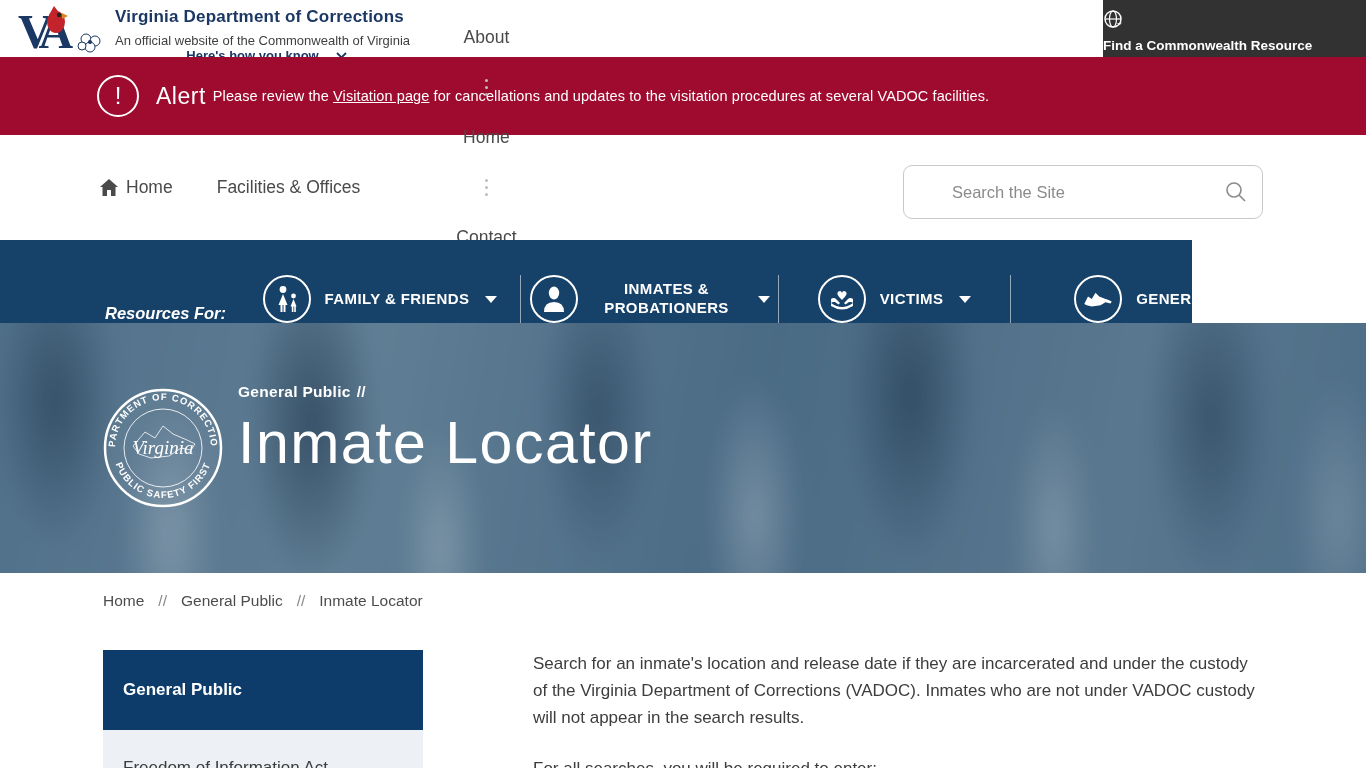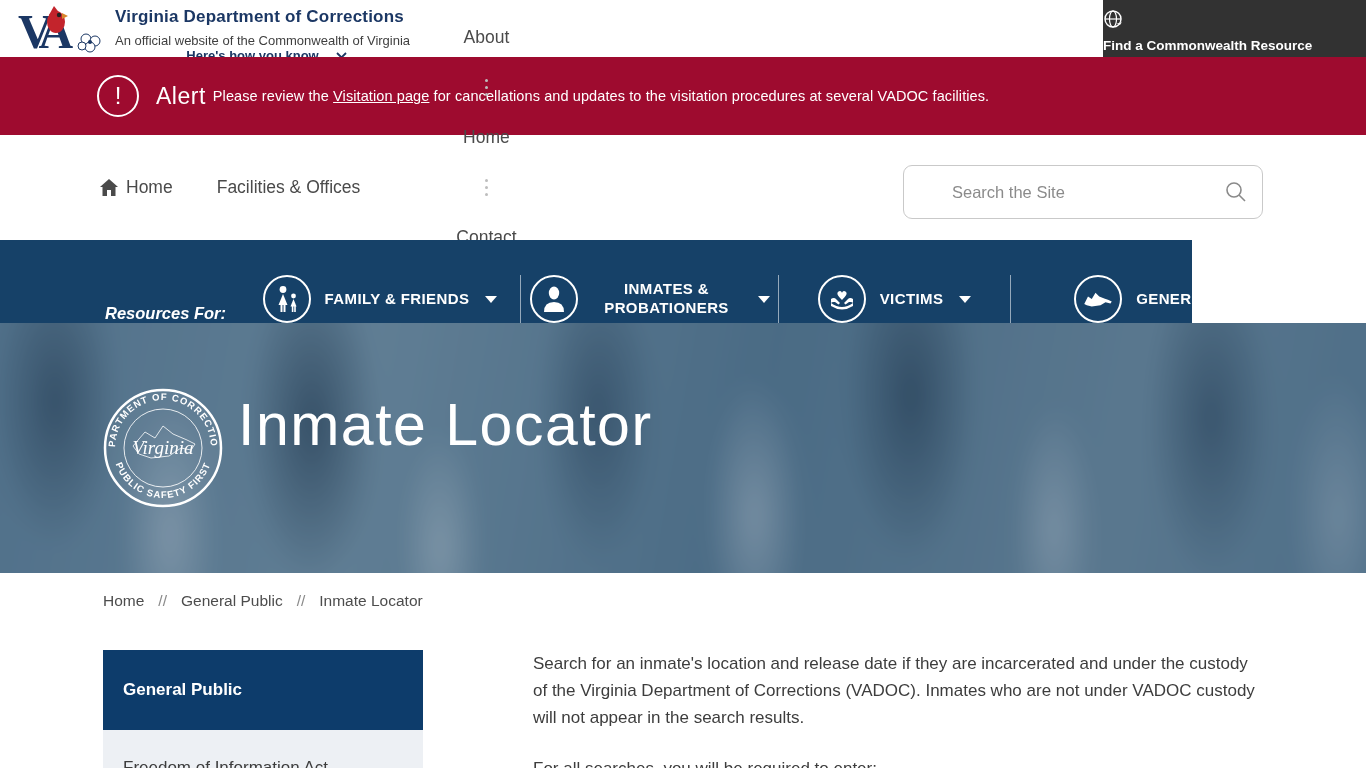--- a/index.html
+++ b/index.html
@@ -265,20 +265,23 @@
           <textPath href="#arcTop" startOffset="50%" text-anchor="middle">DEPARTMENT OF CORRECTIONS</textPath>
         </text>
         <text font-size="9.5" font-weight="bold" fill="#fff" letter-spacing="1">
           <textPath href="#arcBot" startOffset="50%" text-anchor="middle">PUBLIC SAFETY FIRST</textPath>
         </text>
         <polygon points="30,58 42,44 52,50 60,38 70,46 84,52 92,56 88,62 78,60 66,68 48,70 36,66" fill="none" stroke="rgba(255,255,255,0.8)" stroke-width="1"></polygon>
         <text x="60" y="66" text-anchor="middle" font-size="19" font-style="italic" font-family="Liberation Serif, serif" fill="#fff">Virginia</text>
       </svg>
     </div>
     <div class="hero-text">
+      <div class="hero-eyebrow">
+        <span>General Public</span><span class="sep">//</span>
+      </div>
       <div class="hero-title">Inmate Locator</div>
     </div>
   </div>
 
   <div class="crumbs">
     <span class="crumb">Home</span>
     <span class="crumb-sep">//</span>
     <span class="crumb">General Public</span>
     <span class="crumb-sep">//</span>
     <span class="crumb">Inmate Locator</span>

